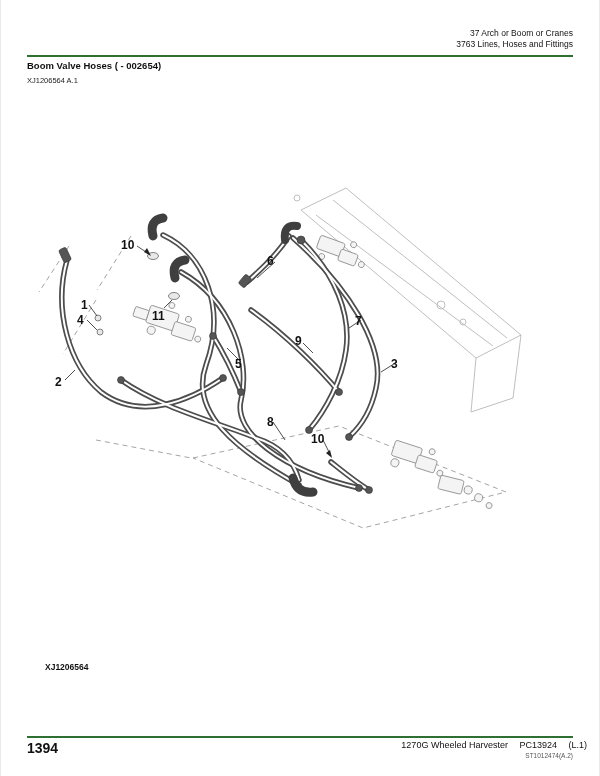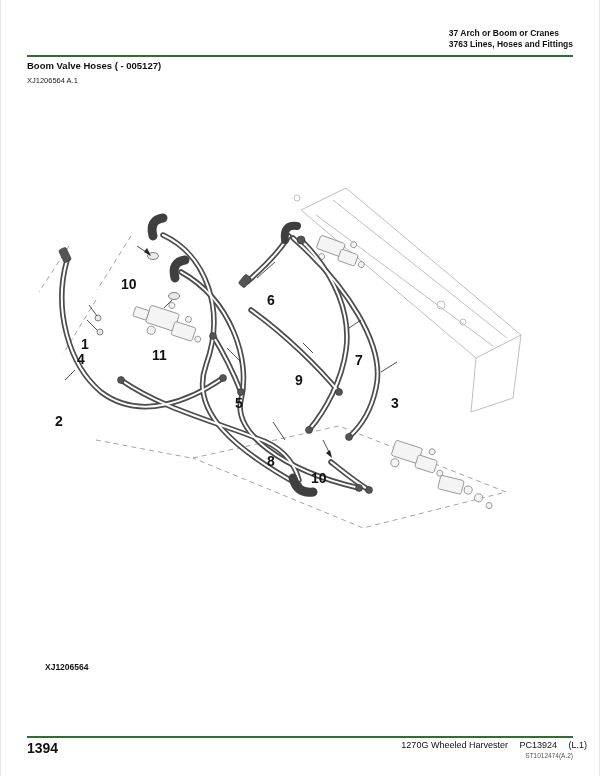--- a/index.html
+++ b/index.html
@@ -4,22 +4,22 @@
 <style>
   * { margin:0; padding:0; box-sizing:border-box; }
   html,body { background:#ffffff; }
   body { font-family:"Liberation Sans", sans-serif; color:#111; }
   .page {
     position:relative; width:600px; height:776px; background:#fff;
     border-left:1px solid #e9e9e9; border-right:1px solid #e9e9e9;
     overflow:hidden; margin:0 auto;
   }
   .header-block {
-    position:absolute; top:28px; right:26px; 
-    font-size:8.5px; font-weight:bold; line-height:1.3; color:#111;
+    position:absolute; top:28px; right:26px; text-align:right;
+    font-size:8.5px; font-weight:normal; line-height:1.3; color:#111;
   }
   .rule {
     position:absolute; left:26px; right:26px; height:2px; background:#2f7032;
   }
   .rule-top { top:55px; }
   .rule-bottom { top:736px; }
   .doc-title {
     position:absolute; top:60px; left:26px; font-size:9.5px; font-weight:bold;
   }
   .revision {
@@ -33,36 +33,35 @@
   }
   .footer-right {
     position:absolute; top:740px; right:12px; font-size:9px; text-align:right;
   }
   .footer-right span { margin-left:9px; }
   .footer-ref {
     position:absolute; top:752px; right:26px; font-size:6.5px; color:#555;
   }
   .diagram-wrap { position:absolute; top:140px; left:0; width:600px; height:480px; }
   .callout {
-    position:absolute; font-size:14px; font-weight:bold; color:#111;
+    position:absolute; font-size:12px; font-weight:bold; color:#111;
     line-height:1;
-    margin-top:38px;
   }
 </style>
 </head>
 <body>
 
 <div class="page">
 
   <div class="header-block">
     <div>37 Arch or Boom or Cranes</div>
     <div>3763 Lines, Hoses and Fittings</div>
   </div>
   <div class="rule rule-top"></div>
-  <div class="doc-title">Boom Valve Hoses ( - 005127)</div>
+  <div class="doc-title">Boom Valve Hoses ( - 002654)</div>
   <div class="revision">XJ1206564 A.1</div>
 
   <div class="diagram-wrap">
     <svg width="600" height="480" viewBox="0 0 600 480" xmlns="http://www.w3.org/2000/svg">
 
       <g stroke="#b8b8b8" stroke-width="0.9" fill="none">
         <polygon points="300,70 345,48 520,195 475,218"></polygon>
         <line x1="315" y1="75" x2="492" y2="206"></line>
         <line x1="332" y1="60" x2="506" y2="198"></line>
         <line x1="520" y1="195" x2="512" y2="258"></line>

